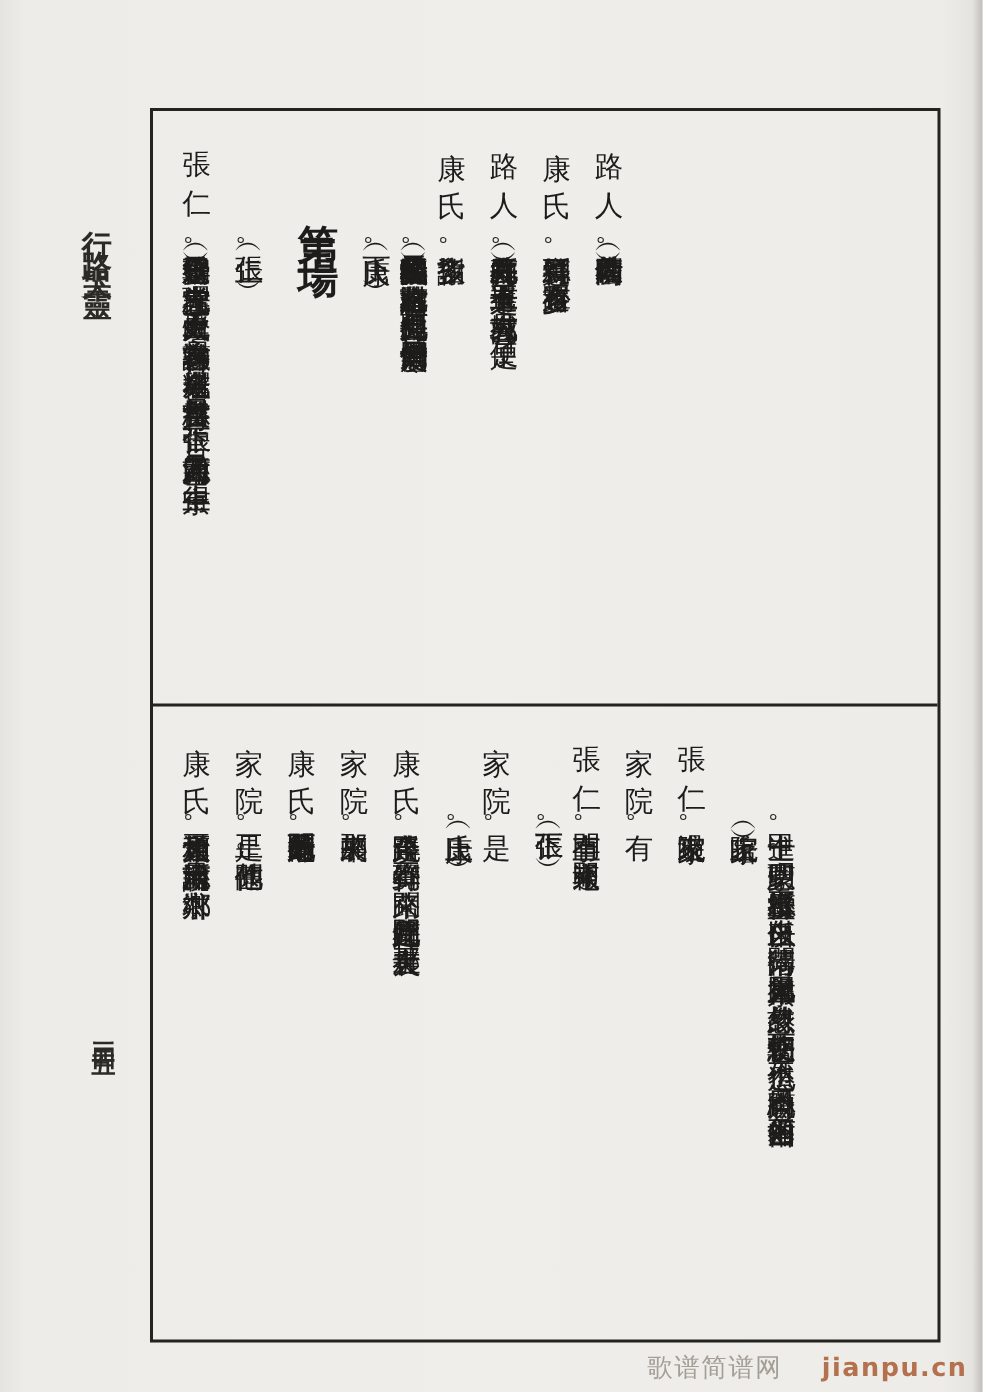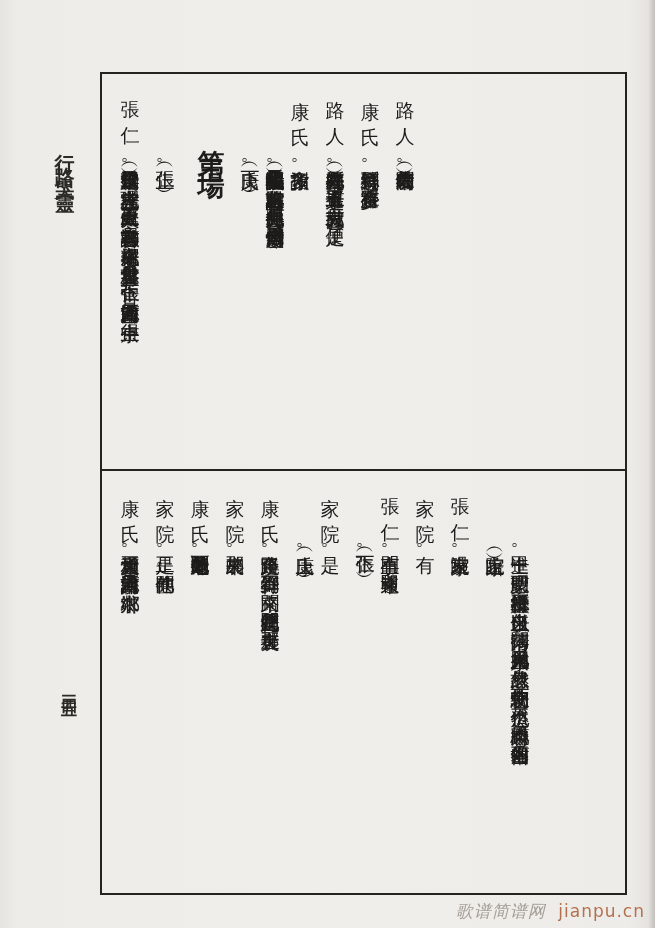--- a/index.html
+++ b/index.html
@@ -46,22 +46,22 @@
     font-size:19px;line-height:25px;letter-spacing:26px;
     color:var(--ink,#1d1c1a);white-space:nowrap;
   }
   .heading{
     font-size:27px;line-height:34px;letter-spacing:11px;
     padding-top:54px;margin-block:10px 16px;font-weight:bold;
   }
   .watermark{
     position:absolute;right:10px;bottom:5px;font-size:17px;letter-spacing:1px;
   }
-  .wm-name{color:var(--wm-name,#a59e97);font-style:italic;}
-  .wm-url{color:var(--wm-url,#b4714e);margin-left:6px;}
+  .wm-name{color:var(--wm-name,#a59e97);}
+  .wm-url{color:var(--wm-url,#b4714e);margin-left:20px;font-weight:bold;}
 </style>
 </head>
 <body style="--ink: #1d1c1a; --border: #24231f; --wm-name: #a59e97; --wm-url: #b4714e;">
 
 <div class="page">
 
   <div class="margin-title">行路哭靈</div>
 
   <div class="page-number">三四五</div>
 

